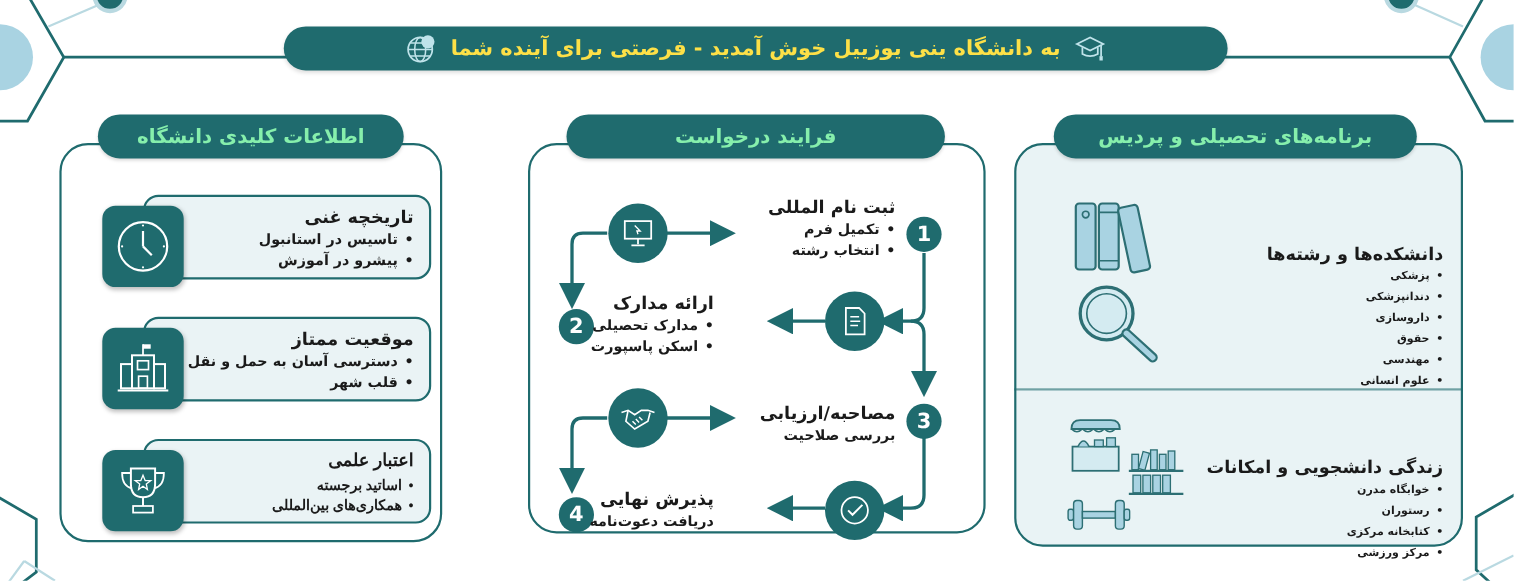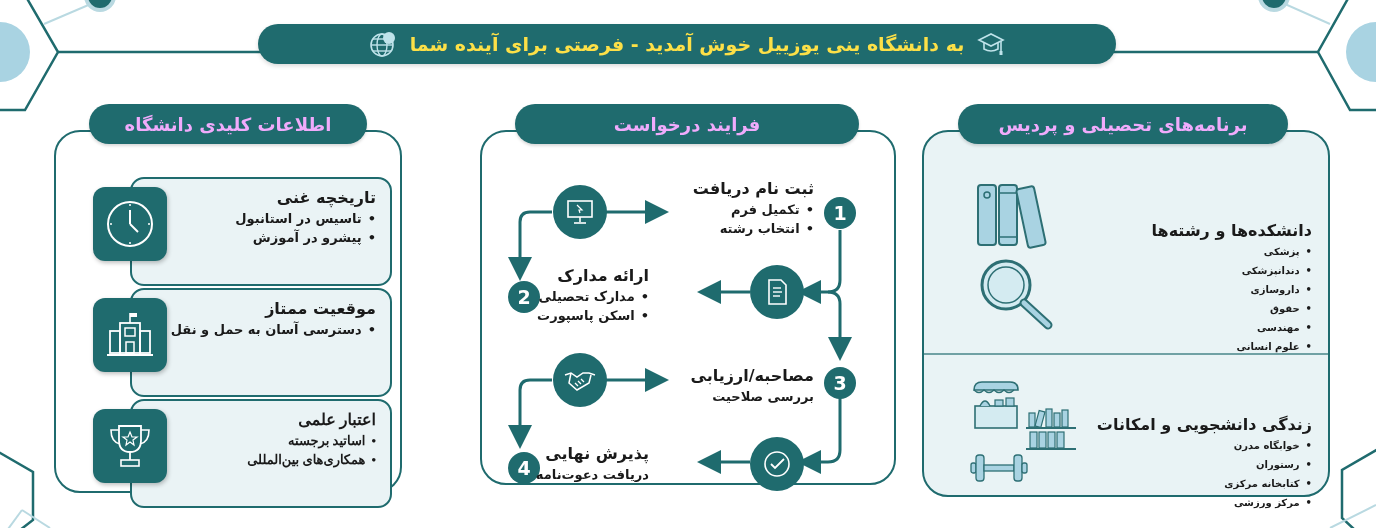--- a/index.html
+++ b/index.html
@@ -22,31 +22,31 @@
   
   .panel {
     position: absolute; border: 2.5px solid #1f6b6e; border-radius: 26px; z-index: 1;
   }
   .panel-left   { left: 54px;  top: 130px; width: 348px; height: 363px; background: #ffffff; }
   .panel-mid    { left: 480px; top: 130px; width: 416px; height: 355px; background: #ffffff; }
   .panel-right  { left: 922px; top: 130px; width: 408px; height: 367px; background: #e9f3f5; }
 
   .panel-tab {
     position: absolute; height: 40px; background: #1f6b6e; border-radius: 20px;
-    color: #f0abfc; font-size: 18px; font-weight: bold; display: flex; align-items: center;
+    color: #86efac; font-size: 18px; font-weight: bold; display: flex; align-items: center;
     justify-content: center; direction: rtl; z-index: 3;
     box-shadow: 0 2px 3px rgba(0,0,0,0.15);
   }
   .tab-left  { left: 89px;  top: 104px; width: 278px; }
   .tab-mid   { left: 515px; top: 104px; width: 344px; }
   .tab-right { left: 958px; top: 104px; width: 330px; }
 
   
   .info-card {
-    position: absolute; left: 130px; width: 262px; height: 109px;
+    position: absolute; left: 130px; width: 262px; height: 77px;
     background: #eaf3f5; border: 2px solid #1f6b6e; border-radius: 14px; z-index: 2;
     direction: rtl; padding: 8px 14px 0 0;
   }
   .info-tile {
     position: absolute; left: 93px; width: 74px; height: 74px; background: #1f6b6e;
     border-radius: 12px; z-index: 3; display: flex; align-items: center; justify-content: center;
     box-shadow: 1px 2px 4px rgba(0,0,0,0.25);
   }
   .card-title { font-size: 16px; font-weight: bold; line-height: 22px; }
   .card-list { list-style: none; font-size: 13px; font-weight: bold; line-height: 19px; }
@@ -144,20 +144,21 @@
       <circle cx="26" cy="45" r="1" fill="#fff"></circle>
       <circle cx="7" cy="26" r="1" fill="#fff"></circle>
       <circle cx="45" cy="26" r="1" fill="#fff"></circle>
     </svg>
 </div>
 
 <div class="info-card" style="top:288px;">
   <div class="card-title">موقعیت ممتاز</div>
   <ul class="card-list">
     <li>دسترسی آسان به حمل و نقل</li>
+    <li>قلب شهر</li>
   </ul>
 </div>
 <div class="info-tile" style="top:298px;">
   <svg width="52" height="52" viewBox="0 0 52 52">
       <rect x="16" y="14" width="20" height="30" fill="none" stroke="#fff" stroke-width="1.8"></rect>
       <rect x="6" y="22" width="10" height="22" fill="none" stroke="#fff" stroke-width="1.8"></rect>
       <rect x="36" y="22" width="10" height="22" fill="none" stroke="#fff" stroke-width="1.8"></rect>
       <line x1="26" y1="14" x2="26" y2="4" stroke="#fff" stroke-width="1.6"></line>
       <rect x="26" y="4" width="7" height="4" fill="#fff"></rect>
       <rect x="21" y="19" width="10" height="8" fill="none" stroke="#fff" stroke-width="1.5"></rect>
@@ -218,21 +219,21 @@
 <div class="step-num" style="left:824px; top:197px;">1</div>
 <div class="step-icon" style="left:553px; top:185px;">
   <svg width="30" height="30" viewBox="0 0 30 30">
       <rect x="3" y="4" width="24" height="16" fill="none" stroke="#fff" stroke-width="1.6"></rect>
       <line x1="15" y1="20" x2="15" y2="25" stroke="#fff" stroke-width="1.6"></line>
       <line x1="9" y1="26" x2="21" y2="26" stroke="#fff" stroke-width="1.6"></line>
       <path d="M12 8 L17 13 L14 13 L15 16" fill="none" stroke="#fff" stroke-width="1.2"></path>
     </svg>
 </div>
 <div class="step-text" style="right:562px; top:178px;">
-  <div class="step-title">ثبت نام دریافت</div>
+  <div class="step-title">ثبت نام المللی</div>
   <ul class="step-list">
     <li>تکمیل فرم</li>
     <li>انتخاب رشته</li>
   </ul>
 </div>
 
 <div class="step-num" style="left:508px; top:281px;">2</div>
 <div class="step-icon" style="left:750px; top:265px;">
   <svg width="30" height="30" viewBox="0 0 30 30">
       <path d="M7 3 H19 L24 8 V27 H7 Z" fill="none" stroke="#fff" stroke-width="1.6"></path>

